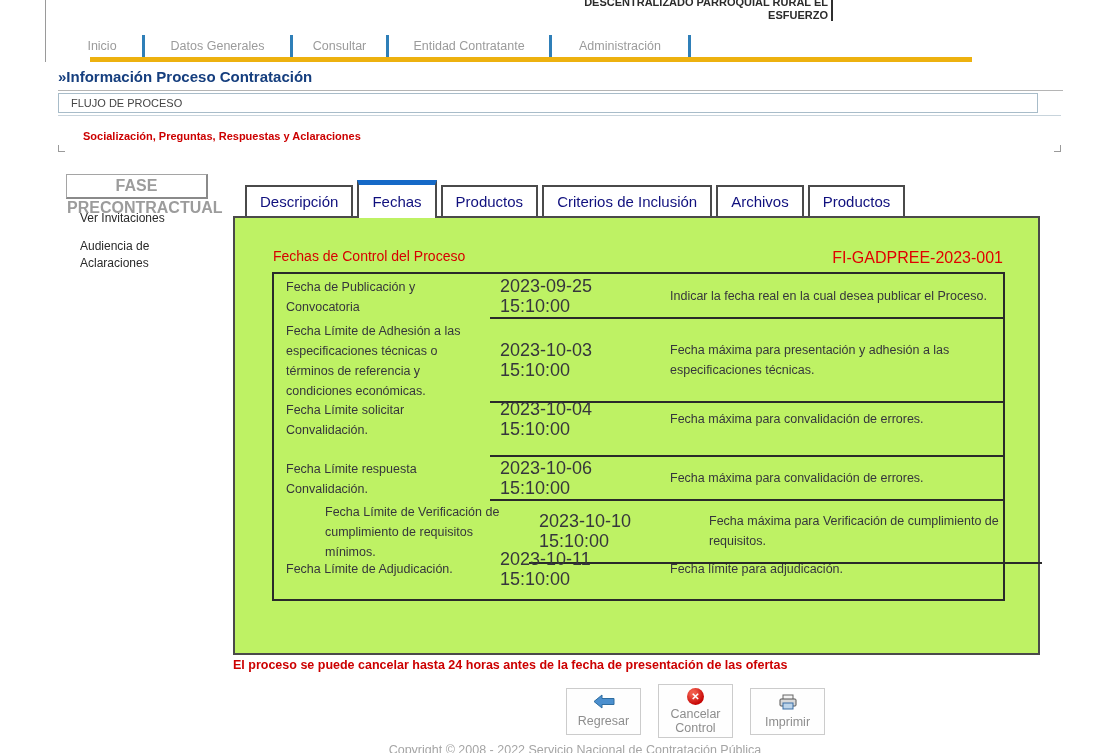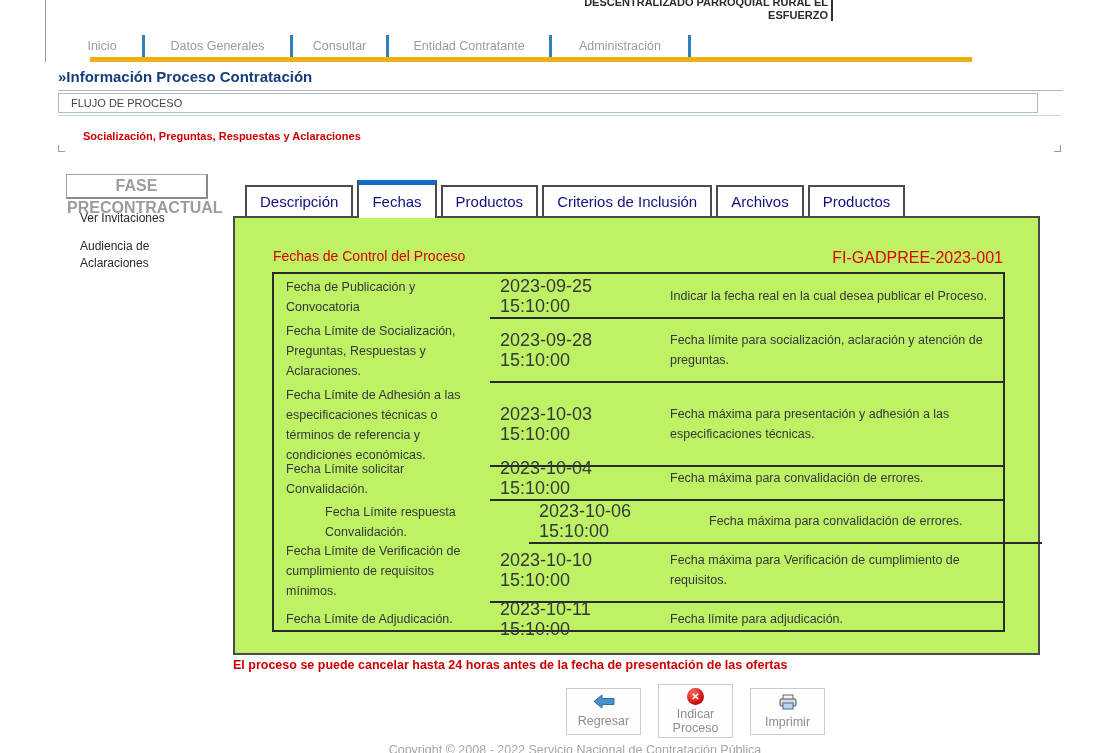--- a/index.html
+++ b/index.html
@@ -162,25 +162,20 @@
     <div class="panel-heading">Fechas de Control del Proceso</div>
     <div class="process-code">FI-GADPREE-2023-001</div>
 
     <div class="ftable">
       <div class="trow">
         <div class="cell lbl">Fecha de Publicación y Convocatoria</div>
         <div class="cell date">2023-09-25 15:10:00</div>
         <div class="cell desc">Indicar la fecha real en la cual desea publicar el Proceso.</div>
       </div>
       <div class="trow">
-        <div class="cell lbl">Fecha Límite de Socialización, Preguntas, Respuestas y Aclaraciones.</div>
-        <div class="cell date">2023-09-28 15:10:00</div>
-        <div class="cell desc">Fecha límite para socialización, aclaración y atención de preguntas.</div>
-      </div>
-      <div class="trow">
         <div class="cell lbl">Fecha Límite de Adhesión a las especificaciones técnicas o términos de referencia y condiciones económicas.</div>
         <div class="cell date">2023-10-03 15:10:00</div>
         <div class="cell desc">Fecha máxima para presentación y adhesión a las especificaciones técnicas.</div>
       </div>
       <div class="trow">
         <div class="cell lbl">Fecha Límite solicitar Convalidación.</div>
         <div class="cell date">2023-10-04 15:10:00</div>
         <div class="cell desc">Fecha máxima para convalidación de errores.</div>
       </div>
       <div class="trow">
@@ -207,21 +202,21 @@
     <button class="act-btn">
       <span>
         <svg width="22" height="15" viewBox="0 0 22 15">
             <path d="M9 1 L9 4.5 L21 4.5 L21 10.5 L9 10.5 L9 14 L1 7.5 Z" fill="#4b8fce" stroke="#2e6da0" stroke-width="1"></path>
           </svg>
       </span>
       <span>Regresar</span>
     </button>
     <button class="act-btn tall">
       <span class="cancel-ic">✕</span>
-      <span>Indicar Proceso</span>
+      <span>Cancelar Control</span>
     </button>
     <button class="act-btn">
       <span>
         <svg width="20" height="16" viewBox="0 0 20 16">
           <rect x="5" y="1" width="10" height="5" fill="#f4f4f4" stroke="#666" stroke-width="1"></rect>
           <rect x="2" y="5" width="16" height="7" rx="1" fill="#d9d9d9" stroke="#555" stroke-width="1"></rect>
           <rect x="5" y="9" width="10" height="6" fill="#bcd4ea" stroke="#3a6ea5" stroke-width="1"></rect>
         </svg>
       </span>
       <span>Imprimir</span>

